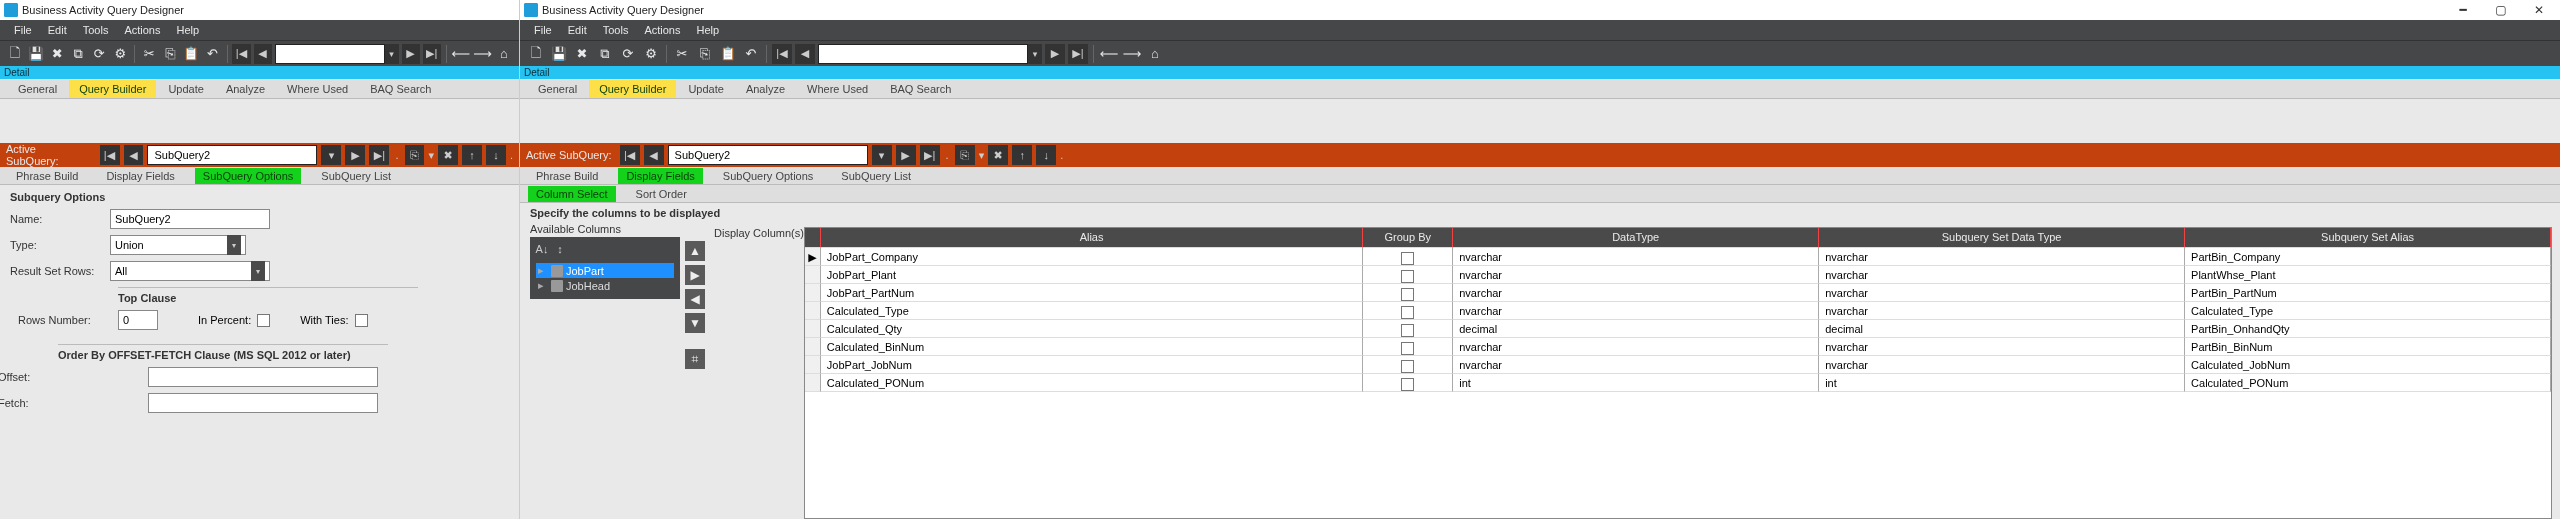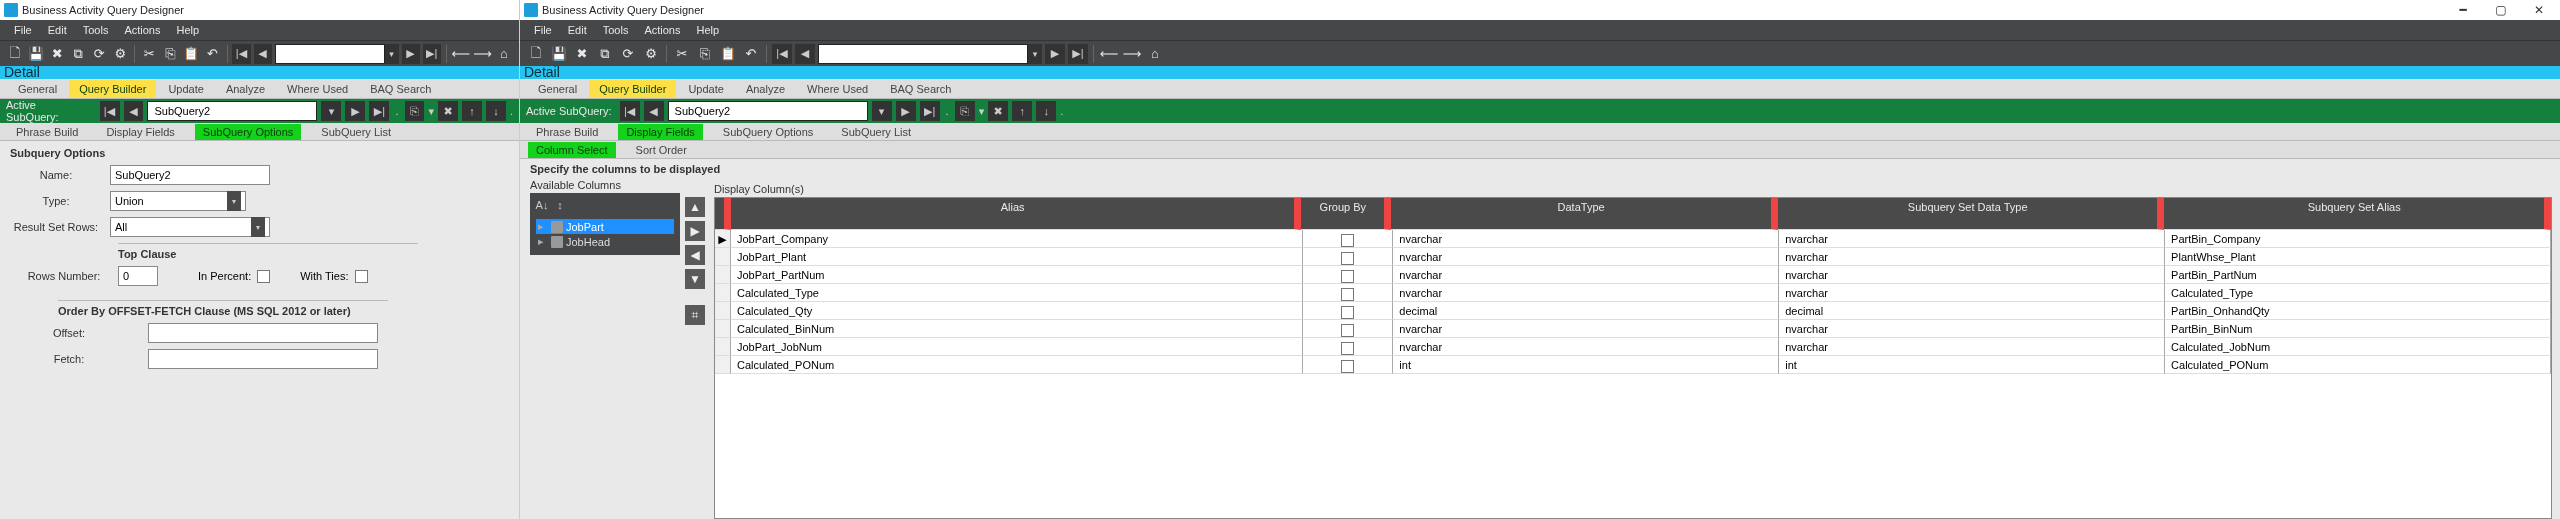--- a/index.html
+++ b/index.html
@@ -21,46 +21,46 @@
 
 
 .toolbar { height: 26px; background: #464749; display: flex; align-items: center; padding: 2px 6px; gap: 3px; border-top: 1px solid #333; }
 .tbtn { width: 20px; height: 20px; display: flex; align-items: center; justify-content: center; color: #e8e8e8; cursor: pointer; font-size: 13px; }
 .tsep { width: 1px; height: 18px; background: #666; margin: 0 2px; }
 .tdrop { display: flex; align-items: center; height: 20px; }
 .tdrop input { background: #fff; border: 1px solid #222; height: 20px; width: 110px; padding: 0 4px; font-size: 11px; }
 .tdrop .dd { width: 14px; height: 20px; background: #333; display: flex; align-items: center; justify-content: center; color: #ccc; font-size: 9px; cursor: pointer; }
 
 
-.cyanstrip { height: 13px; background: #25c3f1; color: #0b2e3a; font-size: 14px; padding-left: 4px; line-height: 13px; }
+.cyanstrip { height: 13px; background: #25c3f1; color: #0b2e3a; font-size: 10px; padding-left: 4px; line-height: 13px; }
 
 
 .maintabs { height: 20px; background: #dedede; display: flex; align-items: center; padding-left: 8px; gap: 2px; border-bottom: 1px solid #bbb; }
 .maintabs .tab { padding: 3px 10px; color: #444; cursor: pointer; }
 .maintabs .tab.active { background: #fde047; color: #0b3e0b; }
 
 
-.subqbar { height: 24px; background: #15803d; display: flex; align-items: center; padding: 0 6px; gap: 4px; }
+.subqbar { height: 24px; background: #c2410c; display: flex; align-items: center; padding: 0 6px; gap: 4px; margin-top: 44px; }
 .subqbar .lbl { color: #e8e8e8; padding-right: 4px; }
 .subqbar input { background: #fff; border: 1px solid #222; height: 20px; width: 170px; padding: 0 6px; }
 .subqbar .wide { flex: none; }
 .navbtn { width: 20px; height: 20px; background: #333; color: #ccc; display: flex; align-items: center; justify-content: center; cursor: pointer; font-size: 11px; }
 
 
 .innertabs, .innertabs2 { height: 18px; background: #dedede; display: flex; align-items: center; padding-left: 8px; gap: 12px; border-bottom: 1px solid #bbb; }
 .innertabs .tab, .innertabs2 .tab { padding: 2px 8px; color: #444; cursor: pointer; }
 .innertabs .tab.active, .innertabs2 .tab.active { background: #14d11b; color: #0b3e0b; }
 
 
 .content { flex: 1; background: #e9e9e9; padding: 6px 10px; overflow: auto; }
 .section-title { font-weight: bold; color: #333; margin-bottom: 6px; }
 
 
 .form-row { display: flex; align-items: center; margin-bottom: 6px; }
-.form-row .flabel { width: 100px; text-align: center; padding-right: 8px; color: #333; }
+.form-row .flabel { width: 100px; text-align: left; padding-right: 8px; color: #333; }
 .form-row input[type=text], .form-row .select { height: 20px; border: 1px solid #888; background: #fff; padding: 0 4px; }
 .form-row .select { display: flex; align-items: center; }
 .form-row .select .sval { flex: 1; }
 .form-row .select .sdd { width: 14px; height: 20px; background: #4a4a4a; color: #ccc; display: flex; align-items: center; justify-content: center; font-size: 8px; cursor: pointer; }
 
 
 .groupbox { border-top: 1px solid #bbb; margin-top: 6px; padding-top: 4px; }
 .groupbox .gtitle { font-weight: bold; color: #333; margin-bottom: 6px; }
 
 .chk { width: 13px; height: 13px; border: 1px solid #777; background: #fff; display: inline-block; vertical-align: middle; cursor: pointer; }
@@ -72,26 +72,26 @@
 .avail-tools .tbtn2 { width: 16px; height: 16px; color: #ccc; display: flex; align-items: center; justify-content: center; font-size: 11px; cursor: pointer; }
 .tree { flex: 1; color: #ddd; padding: 2px; }
 .tree-item { display: flex; align-items: center; gap: 3px; padding: 1px 2px; cursor: pointer; }
 .tree-item .exp { width: 10px; color: #aaa; }
 .tree-item .ticon { width: 12px; height: 12px; background: #999; border-radius: 1px; }
 .tree-item.selected { background: #1e90ff; color: #fff; }
 
 .mover { width: 22px; display: flex; flex-direction: column; gap: 4px; align-items: center; justify-content: flex-start; padding-top: 18px; }
 .mvbtn { width: 20px; height: 20px; background: #5a5a5a; color: #eee; display: flex; align-items: center; justify-content: center; cursor: pointer; font-size: 12px; }
 
-.grid-wrap { flex: 1; display: flex; flex-direction: column; padding: 4px 8px 0 8px; }
+.grid-wrap { flex: 1; display: flex; flex-direction: row; padding: 4px 8px 0 8px; }
 .grid { border: 1px solid #888; background: #fff; display: flex; flex-direction: column; flex:1; }
 .ghead, .grow { display: flex; }
 .ghead { background: #4a4a4a; color: #eaeaea; }
 .gcell { border-right: 1px solid #aaa; border-bottom: 1px solid #ddd; padding: 2px 6px; overflow: hidden; white-space: nowrap; text-overflow: ellipsis; height: 18px; line-height: 14px; }
-.ghead .gcell { border-right: 7px solid #ef4444; height: 32px; }
+.ghead .gcell { border-right: 1px solid #ef4444; height: 20px; }
 .col-rowhdr { width: 16px; padding: 0; display:flex; align-items:center; justify-content:center; background:#f0f0f0; }
 .ghead .col-rowhdr { background:#4a4a4a; }
 .col-alias { flex: 1.5; }
 .col-group { width: 90px; text-align: center; }
 .col-dtype { flex: 1; }
 .col-sqtype { flex: 1; }
 .col-sqalias { flex: 1; }
 
 .instr { font-weight: bold; color: #333; margin-bottom: 4px; }
 </style>

